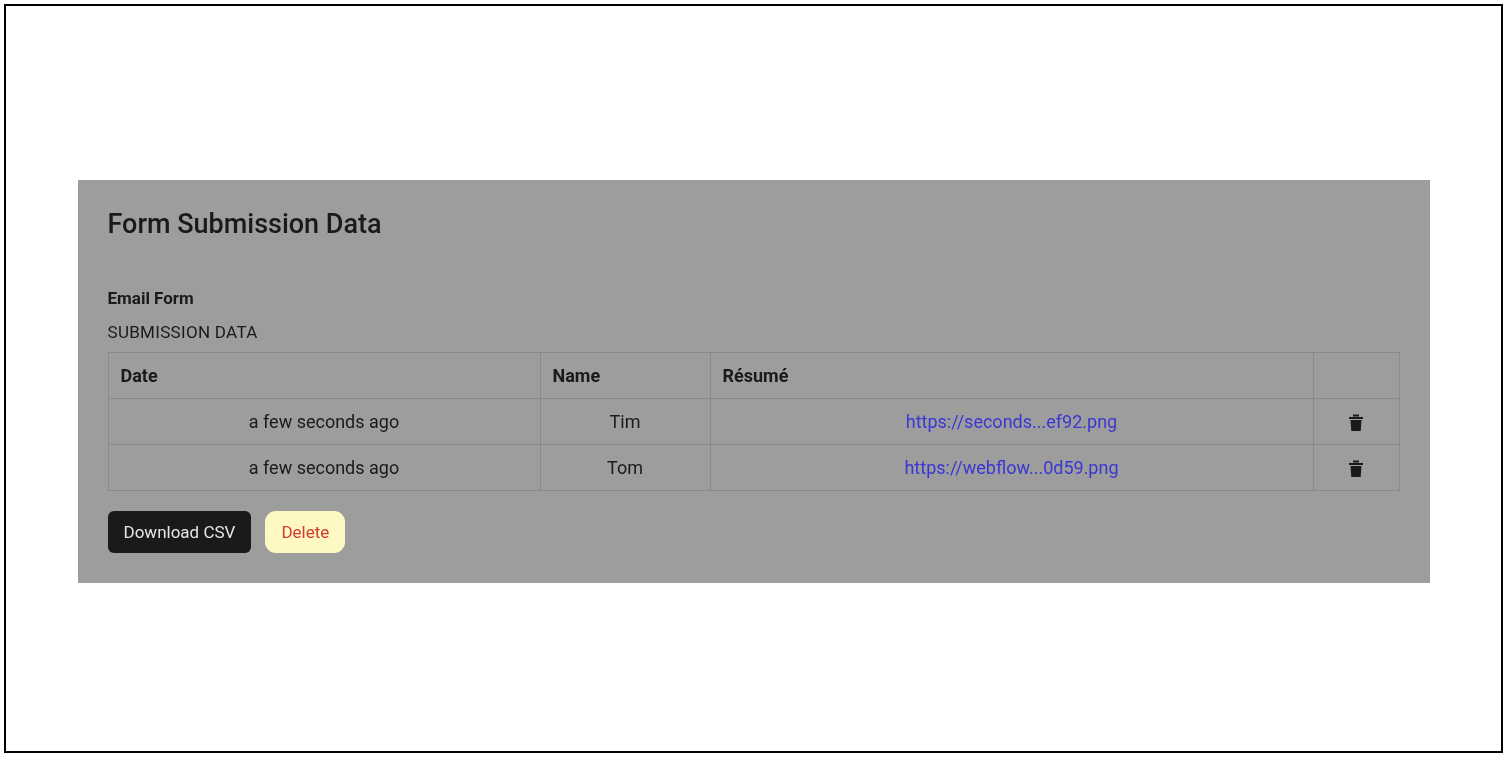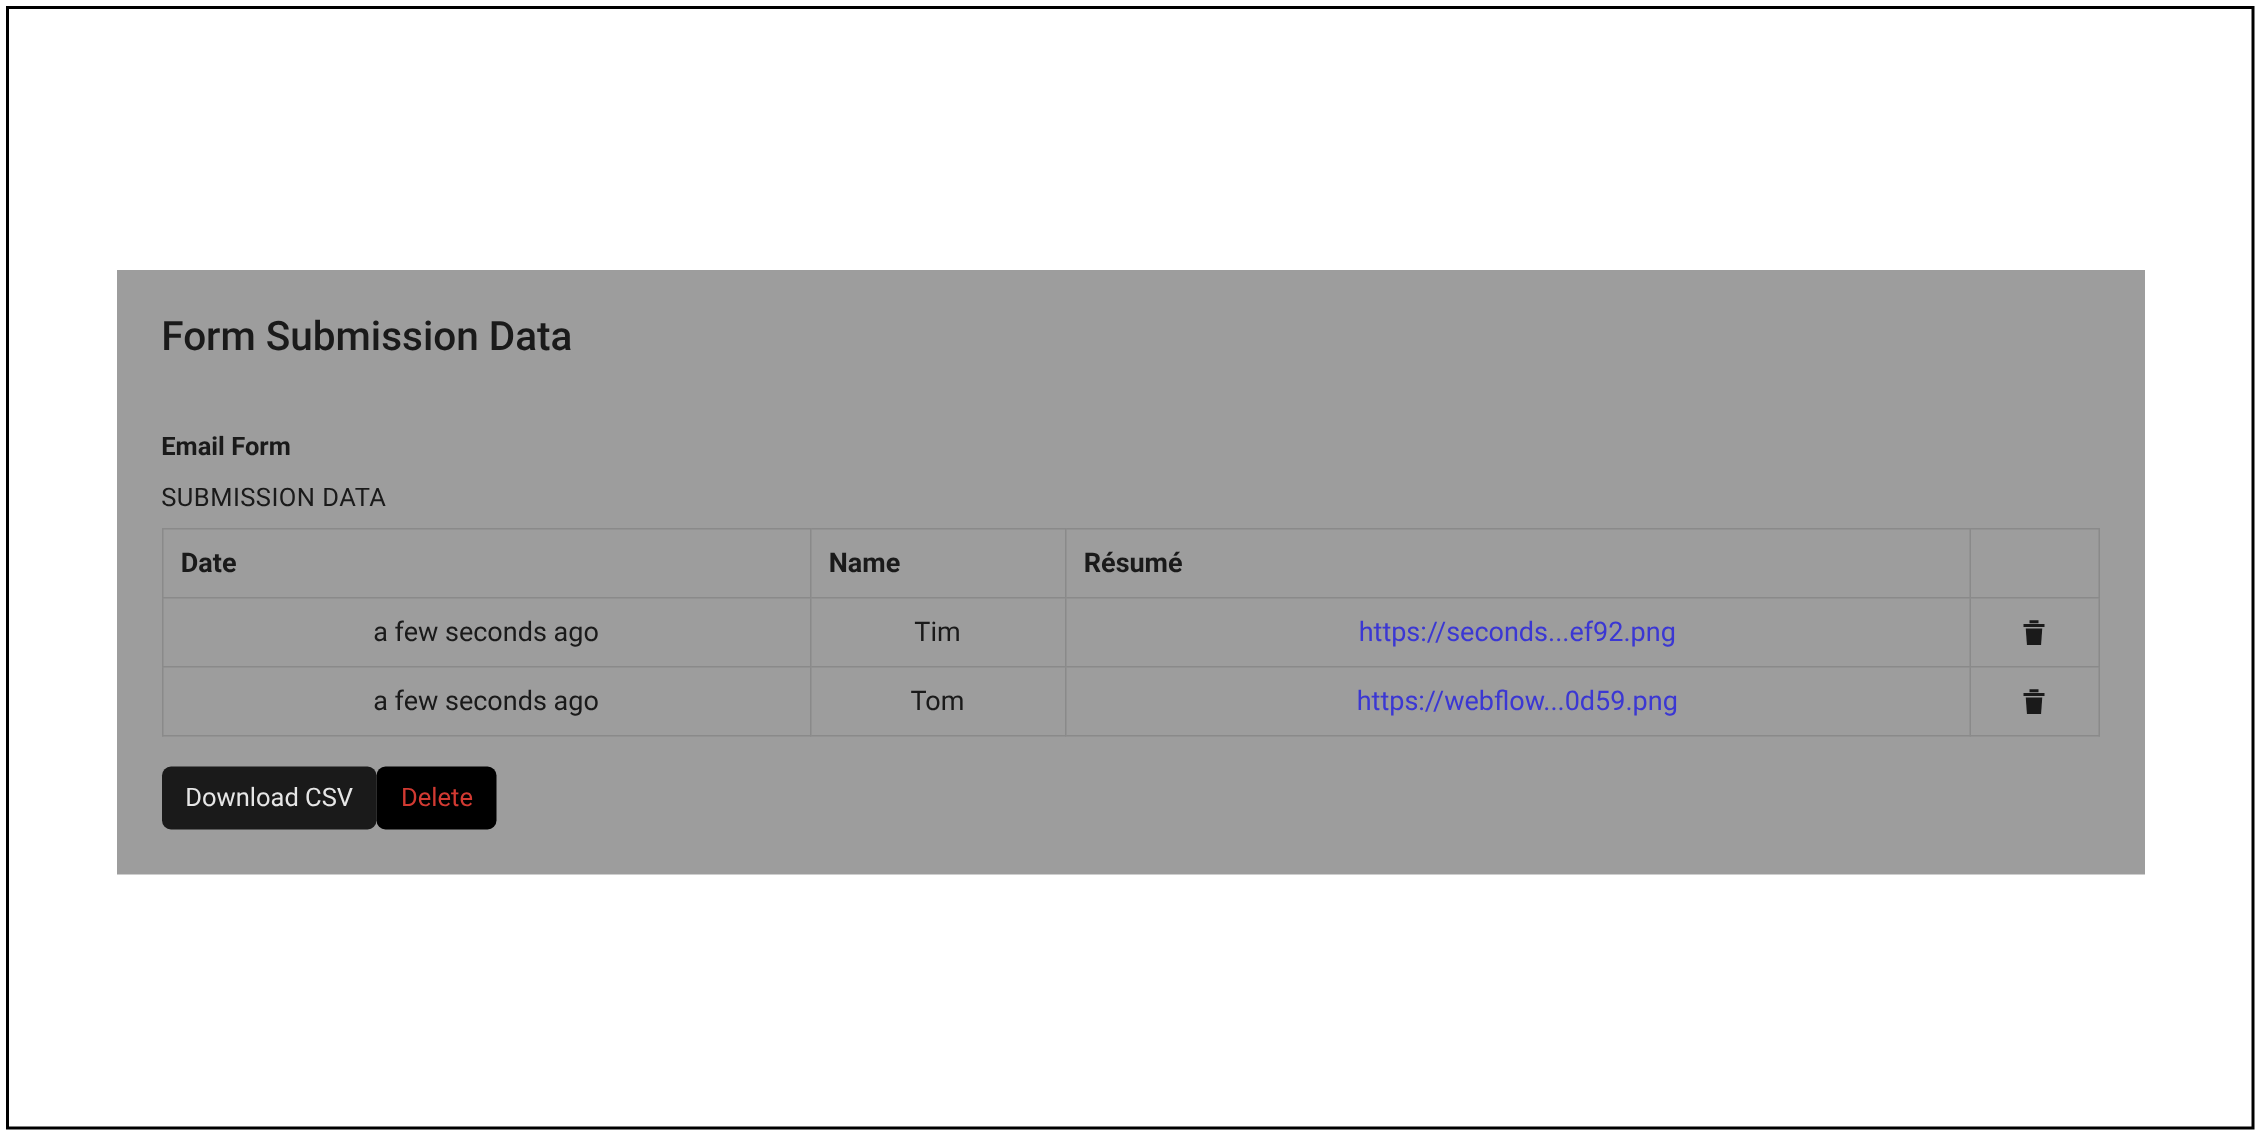--- a/index.html
+++ b/index.html
@@ -77,37 +77,39 @@
     .col-name { width: 170px; }
     .col-resume { width: auto; }
     .col-action { width: 86px; text-align: center; }
     td.col-action { text-align: center; }
     .link {
       color: #3b37d3;
       text-decoration: none;
     }
     .button-row {
       display: flex;
+      gap: 14px;
     }
     .btn {
       border: none;
       border-radius: 6px;
       padding: 11px 16px;
       font-size: 17px;
       font-weight: 400;
       cursor: pointer;
       font-family: inherit;
     }
     .btn-dark {
       background: #1a1a1a;
       color: #e6e6e6;
     }
     .btn-white {
-      background: #000000;
+      background: #fef9c3;
       color: #d23a32;
+      border-radius: 11px;
     }
     .trash-icon {
       display: inline-block;
       width: 16px;
       height: 18px;
       vertical-align: middle;
     }
     .trash-icon svg {
       display: block;
     }

